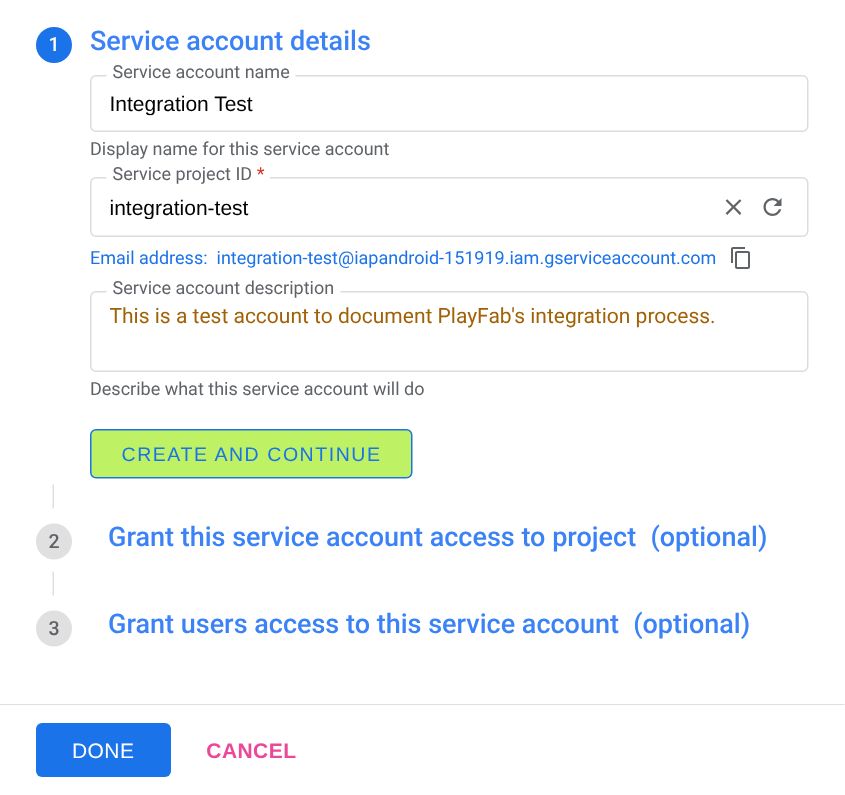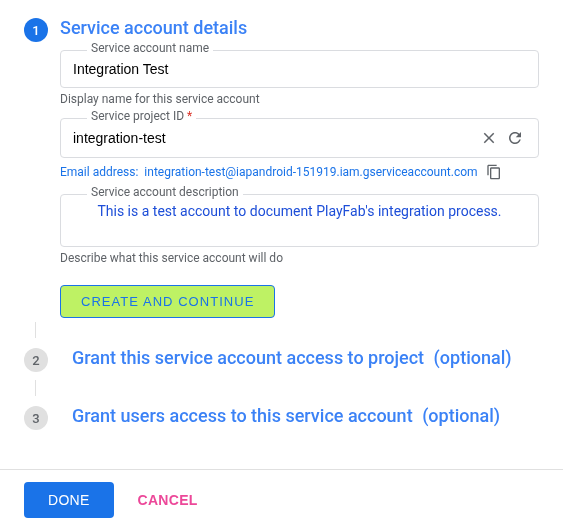--- a/index.html
+++ b/index.html
@@ -65,21 +65,21 @@
       position: relative;
       border: 1px solid #dadce0;
       border-radius: 4px;
       padding: 8px 12px 8px 12px;
       margin-bottom: 4px;
     }
 
     .field-label {
       position: absolute;
       top: -9px;
-      left: 26px;
+      left: 10px;
       background: #fff;
       padding: 0 4px;
       font-size: 12px;
       color: #5f6368;
       line-height: 1;
     }
 
     .field-input {
       width: 100%;
       border: none;
@@ -207,25 +207,24 @@
       width: 18px;
       height: 18px;
       fill: currentColor;
     }
 
     .description-input {
       width: 100%;
       border: none;
       outline: none;
       font-size: 14px;
-      color: #1d4ed8;
+      color: #a16207;
       background: transparent;
       resize: none;
       font-family: inherit;
-      text-align: center;
     }
   </style>
 </head>
 <body>
 
 <div class="container">
 
   <div class="step-row">
     <div class="step-circle active">
       <span>1</span>

